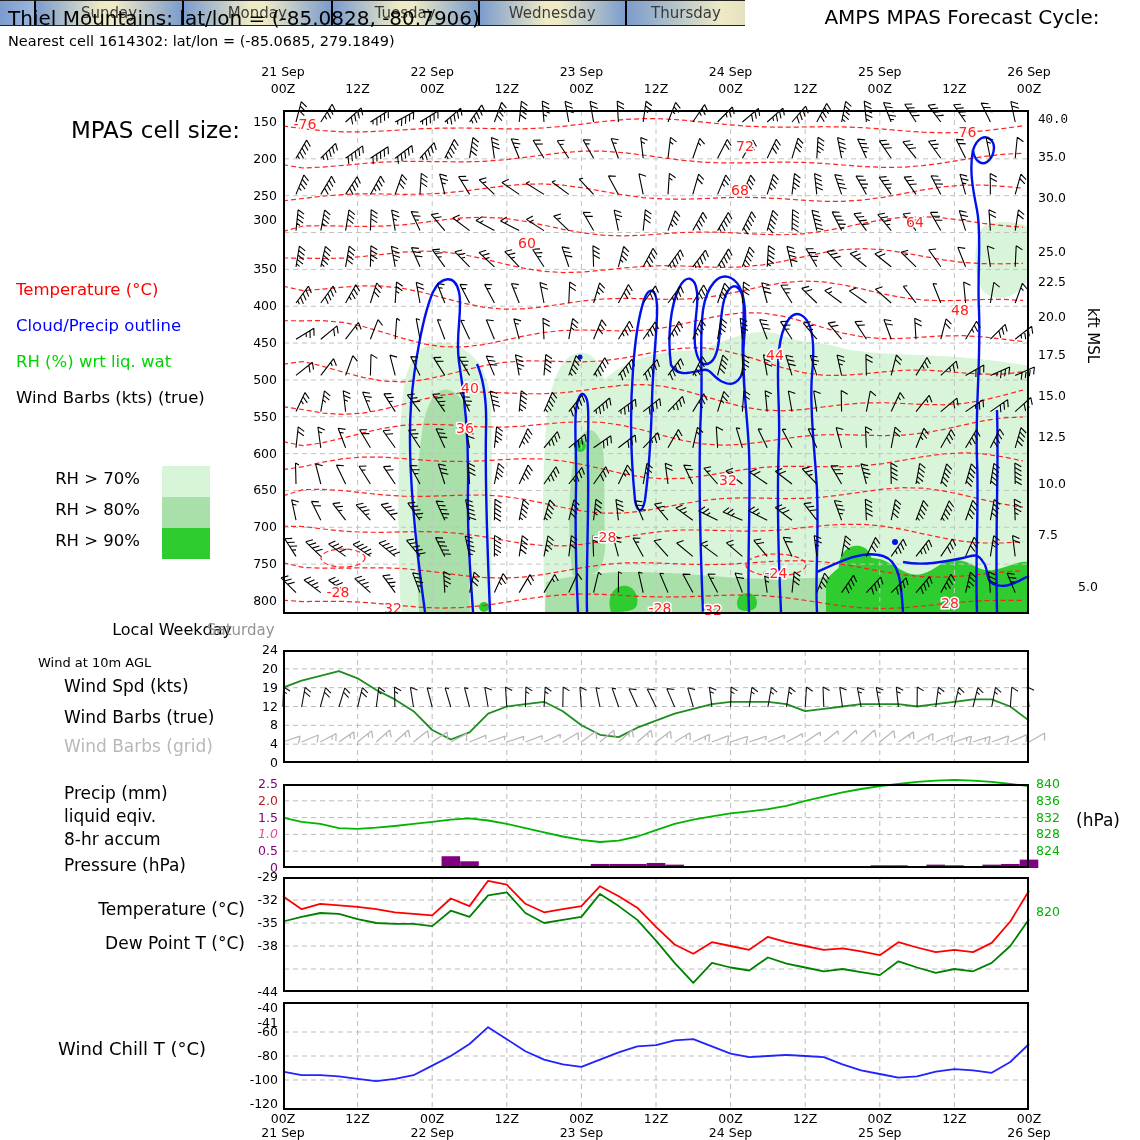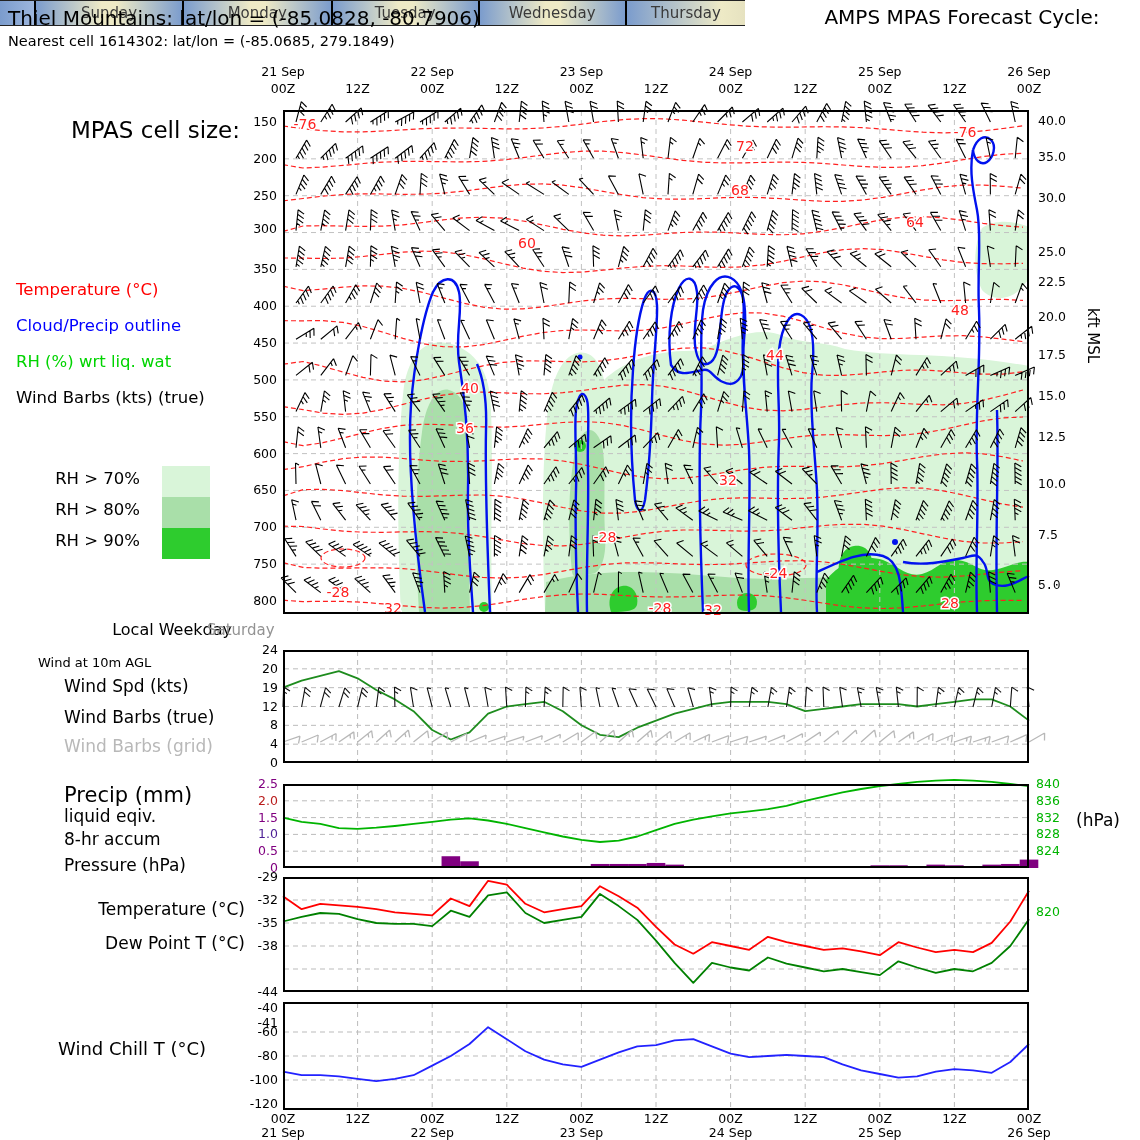--- a/index.html
+++ b/index.html
@@ -17,21 +17,21 @@
   #rhbox{left:28px;top:466px}
   .rhrow{position:relative;height:31px}
   .rhlab{position:absolute;left:0;width:112px;text-align:right;font-size:16.5px;top:3px}
   .rhsw{position:absolute;left:134px;top:0;width:48px;height:31px}
   #lwd{left:38px;top:620px;width:194px;text-align:right;font-size:16px}
   #satlbl{left:207px;top:621px;font-size:15px;color:#939393}
   #aglbl{left:38px;top:655px;font-size:13px}
   #wspdlbl{left:64px;top:676px;font-size:17px}
   #wbtlbl{left:64px;top:707px;font-size:17px}
   #wbglbl{left:64px;top:736px;font-size:17px;color:#b8b8b8}
-  #pr1{left:64px;top:783px;font-size:21px}#pr2{left:64px;top:806px;font-size:17px}
+  #pr1{left:64px;top:783px;font-size:17px}#pr2{left:64px;top:806px;font-size:17px}
   #pr3{left:64px;top:829px;font-size:17px}#prs{left:64px;top:855px;font-size:17px}
   #hpau{left:1076px;top:810px;font-size:17px}
   #tmplbl{left:25px;top:899px;width:220px;text-align:right;font-size:17px}
   #dewlbl{left:25px;top:933px;width:220px;text-align:right;font-size:17px}
   #chlbl{left:58px;top:1038px;font-size:18px}
   #kftlbl{left:1084px;top:308px;font-size:15px;writing-mode:vertical-rl}
   #strip{left:284px;top:619px;width:745px;height:26px;display:flex;box-sizing:border-box;
          border-top:1px solid #222;border-bottom:1px solid #222}
   .seg{height:100%;display:flex;align-items:center;justify-content:center;box-sizing:border-box}
   .seg span{font-size:15px;color:#3a3a3a}
@@ -133,54 +133,54 @@
     <div class="tk c" style="left: 844.8px; top: 1125px; width: 70px;">25 Sep</div>
     <div class="tk c" style="left: 919.4px; top: 81px; width: 70px;">12Z</div>
     <div class="tk c" style="left: 919.4px; top: 1111px; width: 70px;">12Z</div>
     <div class="tk c" style="left: 994px; top: 64px; width: 70px;">26 Sep</div>
     <div class="tk c" style="left: 994px; top: 81px; width: 70px;">00Z</div>
     <div class="tk c" style="left: 994px; top: 1111px; width: 70px;">00Z</div>
     <div class="tk c" style="left: 994px; top: 1125px; width: 70px;">26 Sep</div>
     <div class="tk r" style="left: 217px; top: 114px; width: 60px;">150</div>
     <div class="tk r" style="left: 217px; top: 150.845px; width: 60px;">200</div>
     <div class="tk r" style="left: 217px; top: 187.69px; width: 60px;">250</div>
-    <div class="tk r" style="left: 217px; top: 221px; width: 60px;">300</div>
+    <div class="tk r" style="left: 217px; top: 212px; width: 60px;">300</div>
     <div class="tk r" style="left: 217px; top: 261.38px; width: 60px;">350</div>
     <div class="tk r" style="left: 217px; top: 298.225px; width: 60px;">400</div>
     <div class="tk r" style="left: 217px; top: 335.07px; width: 60px;">450</div>
     <div class="tk r" style="left: 217px; top: 371.915px; width: 60px;">500</div>
     <div class="tk r" style="left: 217px; top: 408.76px; width: 60px;">550</div>
     <div class="tk r" style="left: 217px; top: 445.605px; width: 60px;">600</div>
     <div class="tk r" style="left: 217px; top: 482.45px; width: 60px;">650</div>
     <div class="tk r" style="left: 217px; top: 519.295px; width: 60px;">700</div>
     <div class="tk r" style="left: 217px; top: 556.14px; width: 60px;">750</div>
     <div class="tk r" style="left: 217px; top: 592.985px; width: 60px;">800</div>
-    <div class="tk" style="left: 1038px; top: 113px;">40.0</div>
+    <div class="tk" style="left: 1038px; top: 113px; font-family: Liberation Mono, monospace;">40.0</div>
     <div class="tk" style="left: 1038px; top: 149px;">35.0</div>
     <div class="tk" style="left: 1038px; top: 190px;">30.0</div>
     <div class="tk" style="left: 1038px; top: 244px;">25.0</div>
     <div class="tk" style="left: 1038px; top: 274px;">22.5</div>
     <div class="tk" style="left: 1038px; top: 309px;">20.0</div>
     <div class="tk" style="left: 1038px; top: 347px;">17.5</div>
     <div class="tk" style="left: 1038px; top: 388px;">15.0</div>
     <div class="tk" style="left: 1038px; top: 429px;">12.5</div>
     <div class="tk" style="left: 1038px; top: 476px;">10.0</div>
     <div class="tk" style="left: 1038px; top: 527px;">7.5</div>
-    <div class="tk" style="left: 1038px; top: 579px; font-family: Liberation Mono, monospace;">5.0</div>
+    <div class="tk" style="left: 1078px; top: 579px;">5.0</div>
     <div class="tk r" style="left: 218px; top: 642px; width: 60px;">24</div>
     <div class="tk r" style="left: 218px; top: 660.833px; width: 60px;">20</div>
     <div class="tk r" style="left: 218px; top: 679.667px; width: 60px;">19</div>
     <div class="tk r" style="left: 218px; top: 698.5px; width: 60px;">12</div>
     <div class="tk r" style="left: 218px; top: 717.333px; width: 60px;">8</div>
     <div class="tk r" style="left: 218px; top: 736.167px; width: 60px;">4</div>
     <div class="tk r" style="left: 218px; top: 755px; width: 60px;">0</div>
     <div class="tk r" style="left: 218px; top: 776px; width: 60px; color: rgb(128, 0, 128);">2.5</div>
     <div class="tk r" style="left: 218px; top: 792.8px; width: 60px; color: #b91c1c;">2.0</div>
     <div class="tk r" style="left: 218px; top: 809.6px; width: 60px; color: rgb(128, 0, 128);">1.5</div>
-    <div class="tk r" style="left: 218px; top: 826.4px; width: 60px; color: #4c1d95;">1.0</div>
+    <div class="tk r" style="left: 218px; top: 826.4px; width: 60px; color: #ec4899; font-style: italic;">1.0</div>
     <div class="tk r" style="left: 218px; top: 843.2px; width: 60px; color: rgb(128, 0, 128);">0.5</div>
     <div class="tk r" style="left: 218px; top: 860px; width: 60px; color: rgb(128, 0, 128);">0</div>
     <div class="tk" style="left: 1036px; top: 776px; color: rgb(0, 180, 0);">840</div>
     <div class="tk" style="left: 1036px; top: 792.8px; color: rgb(0, 180, 0);">836</div>
     <div class="tk" style="left: 1036px; top: 809.6px; color: rgb(0, 180, 0);">832</div>
     <div class="tk" style="left: 1036px; top: 826.4px; color: rgb(0, 180, 0);">828</div>
     <div class="tk" style="left: 1036px; top: 843.2px; color: rgb(0, 180, 0);">824</div>
     <div class="tk" style="left: 1036px; top: 860px; color: rgb(0, 180, 0); margin-top: 44px;">820</div>
     <div class="tk r" style="left: 218px; top: 869px; width: 60px;">-29</div>
     <div class="tk r" style="left: 218px; top: 892px; width: 60px;">-32</div>

